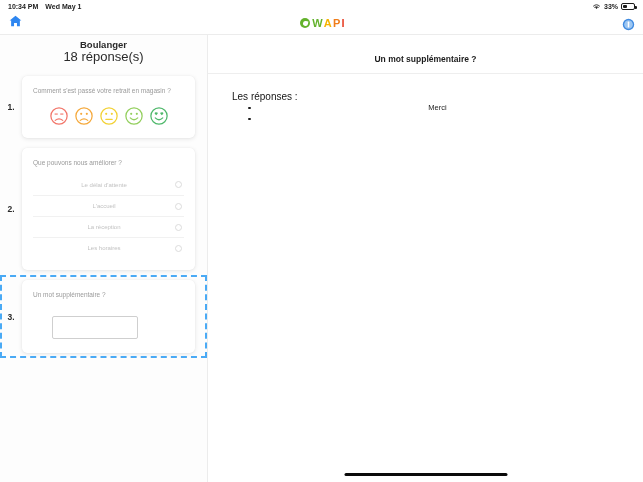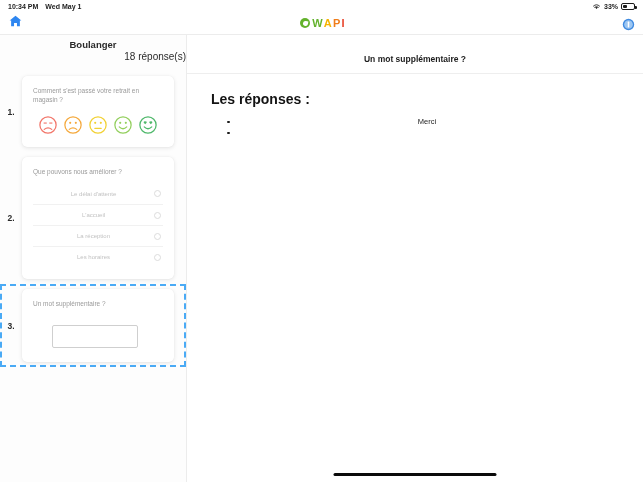--- a/index.html
+++ b/index.html
@@ -47,29 +47,29 @@
     content:""; width:5px; height:5px; border-radius: 50% 0 50% 50%;
     background:#ffffff; transform: rotate(10deg);
   }
   .logo .l1 { color:#63b22c; } .logo .l2 { color:#f5b301; }
   .logo .l3 { color:#f07d1a; } .logo .l4 { color:#e8452c; }
   .user-ico { width: 13px; height: 13px; }
 
   
   .body { position: absolute; top: 35px; left: 0; width: 643px; height: 447px; display: flex; }
   .sidebar {
-    width: 187px; height: 447px; background: #fdfdfd;
+    width: 208px; height: 447px; background: #fdfdfd;
     border-right: 1px solid #ececec; overflow: hidden; position: relative;
   }
   .main { flex: 1; height: 447px; background: #ffffff; position: relative; }
 
   
   .side-head { text-align: center; padding: 4px 0 8px; }
   .side-title { font-size: 9.5px; color: #2a2a2a; font-weight: bold; line-height: 12px; }
-  .side-sub { font-size: 10px; color: #2a2a2a; line-height: 12px; text-align: right; }
+  .side-sub { font-size: 13px; color: #2a2a2a; line-height: 12px; }
 
   
   .q-wrap { position: relative; padding: 0 0 0 0; }
   .q-row { display: flex; align-items: center; padding: 5px 12px 5px 0; position: relative; }
   .q-row.selected { outline: 2px dashed #4aaaf5; outline-offset: -2px; }
   .q-num { width: 22px; text-align: center; font-size: 8.5px; color: #2a2a2a; font-weight: 600; flex: 0 0 22px; }
   .card {
     flex: 1; background: #ffffff; border-radius: 5px;
     box-shadow: 0 1px 4px rgba(0,0,0,.10), 0 0 1px rgba(0,0,0,.08);
     padding: 10px 11px 12px; min-height: 62px;
@@ -92,21 +92,21 @@
     width: 86px; height: 23px; border: 1px solid #cfcfcf; border-radius: 2px;
     background: #fff; margin: 8px auto 2px 19px;
   }
 
   
   .main-title {
     text-align: center; font-size: 8.5px; color: #1c1c1c; font-weight: 600;
     padding: 19px 0 9px; border-bottom: 1px solid #eeeeee;
   }
   .main-inner { padding: 17px 24px 0; }
-  .answers-head { font-size: 14px; font-weight: bold; color: #141414; margin-bottom: 9px; }
+  .answers-head { font-size: 10px; font-weight: normal; color: #141414; }
   .answers { list-style: none; padding-left: 16px; }
   .answers li { position: relative; font-size: 7.5px; color: #1c1c1c; line-height: 11px; padding-left: 8px; min-height: 11px; text-align: center; }
   .answers li::before {
     content: ""; position: absolute; left: 0; top: 4.5px;
     width: 2.5px; height: 2.5px; background: #1c1c1c; border-radius: 50%;
   }
 
   .home-ind {
     position: absolute; left: 50%; transform: translateX(-50%);
     bottom: 6px; width: 163px; height: 3px; background: #0a0a0a; border-radius: 2px;

